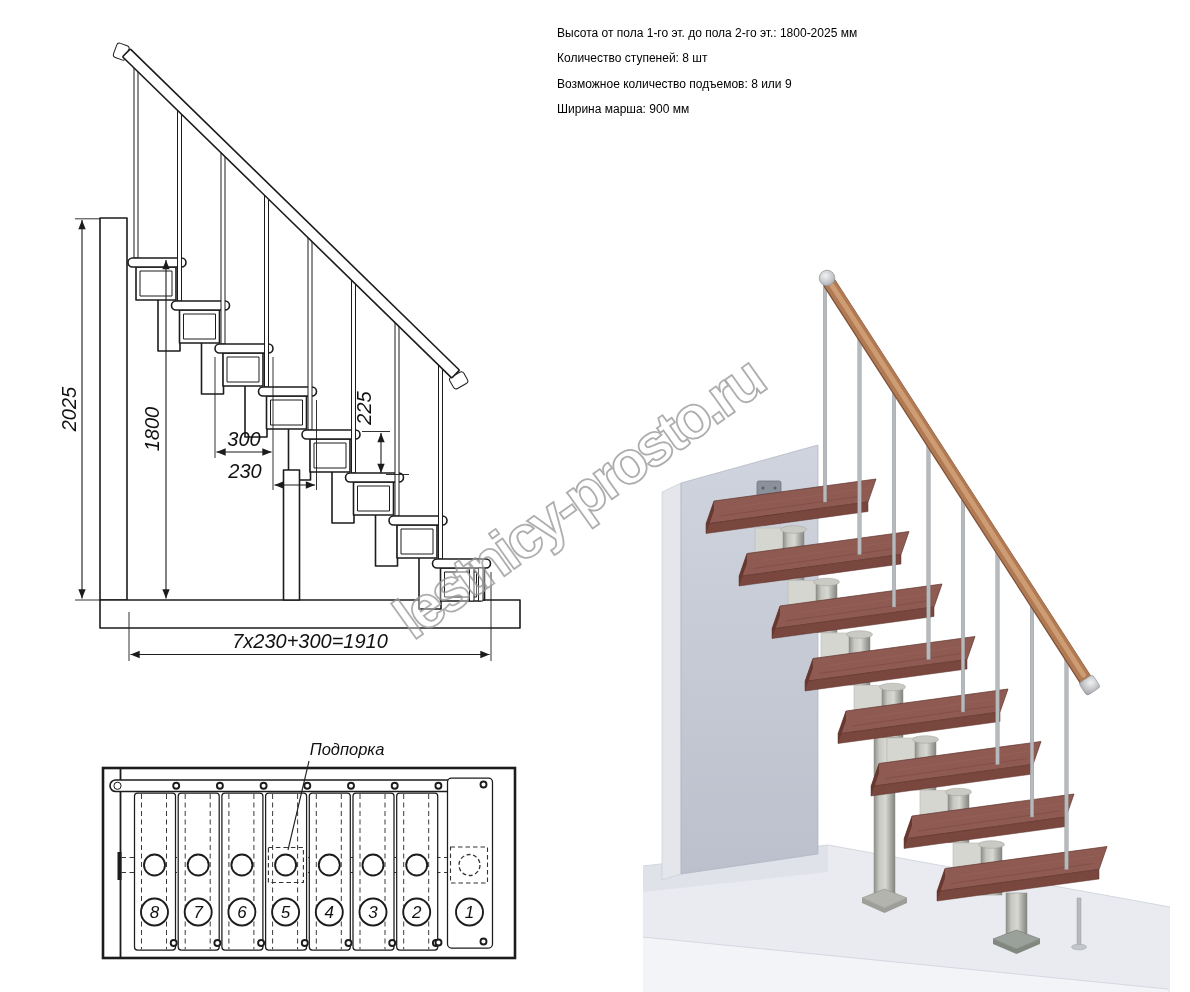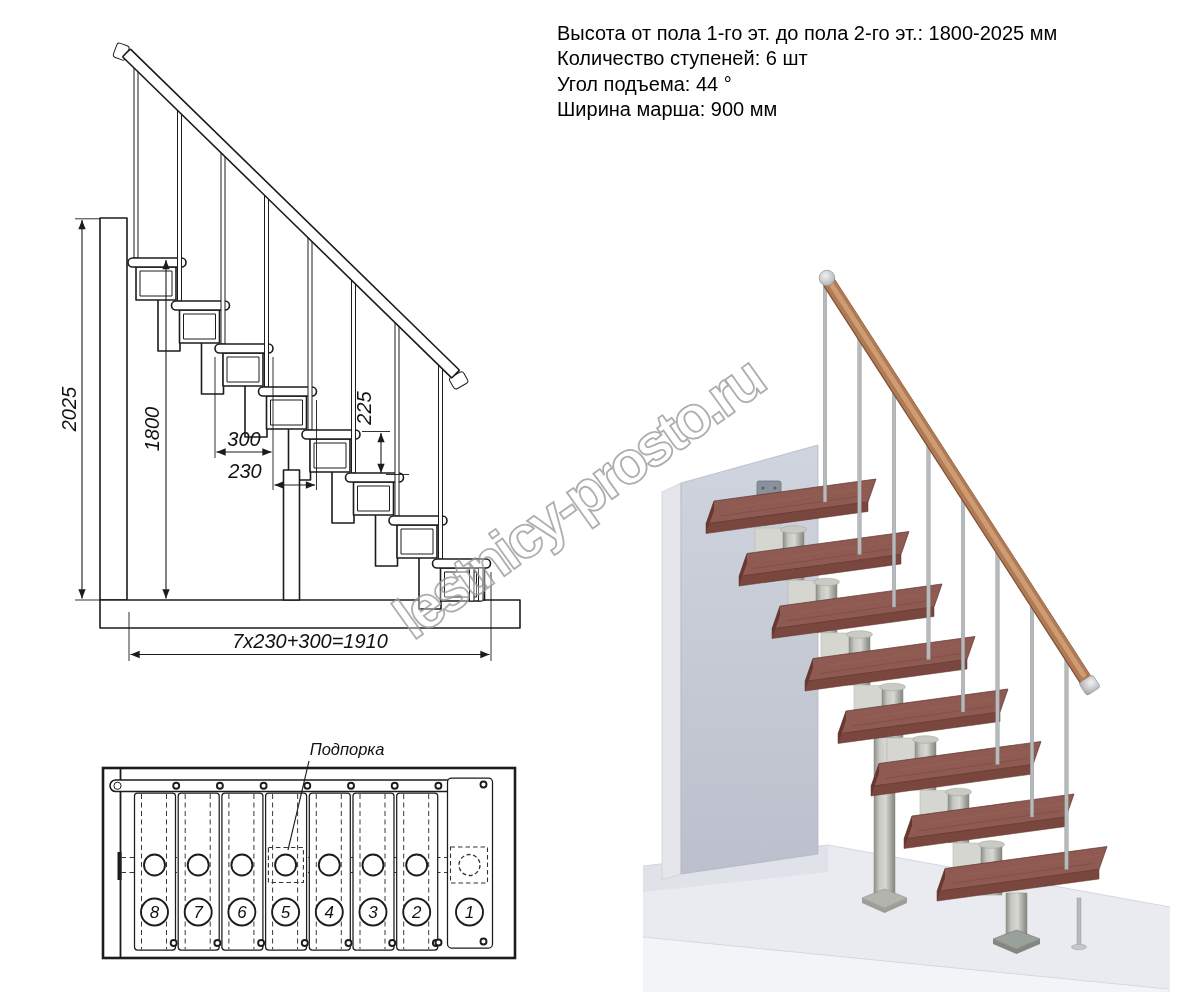--- a/index.html
+++ b/index.html
@@ -19,21 +19,21 @@
   .dim-line{stroke:#1c1c1c;stroke-width:1.1;fill:none;}
   .ext{stroke:#1c1c1c;stroke-width:0.9;}
   svg text{fill:#111;font-family:"Liberation Sans",sans-serif;}
   .dim{font-style:italic;font-size:20px;}
   .stepnum{font-style:italic;font-size:17px;}
   .support-label{font-style:italic;font-size:16.5px;}
   .watermark-text{font-weight:700;font-size:60px;letter-spacing:-4px;
     fill:rgba(255,255,255,0.42);opacity:0.8;}
   
   .specs{position:absolute;left:557px;top:21px;color:#000;}
-  .spec-line{font-size:20px;line-height:25.4px;white-space:nowrap;}
+  .spec-line{font-size:12px;line-height:25.4px;white-space:nowrap;}
 </style>
 </head>
 <body>
 
 <div class="stage">
 
 <svg class="art" width="1190" height="992" viewBox="0 0 1190 992">
   <defs>
     <marker id="arr" viewBox="0 0 12 12" refX="11" refY="6" markerWidth="10" markerHeight="10" orient="auto-start-reverse">
       <path d="M1,2 L11,6 L1,10 Z" fill="#1c1c1c"></path>
@@ -351,18 +351,18 @@
     <rect class="dashThin" x="268.4" y="847.5" width="35" height="35"></rect>
     <line class="dim-line" x1="309" y1="761" x2="288" y2="850"></line>
     <text class="support-label" x="347" y="755" text-anchor="middle">Подпорка</text>
   </g>
 
   <text class="watermark-text" transform="translate(590,515) rotate(-35.5)" text-anchor="middle" stroke-width="1.8" stroke="#9b9b9b">lestnicy-prosto.ru</text>
 </svg>
 
 <div class="specs">
   <div class="spec-line">Высота от пола 1-го эт. до пола 2-го эт.: 1800-2025 мм</div>
-  <div class="spec-line">Количество ступеней: 6 шт</div>
-  <div class="spec-line">Угол подъема: 44 °</div>
+  <div class="spec-line">Количество ступеней: 8 шт</div>
+  <div class="spec-line">Возможное количество подъемов: 8 или 9</div>
   <div class="spec-line">Ширина марша: 900 мм</div>
 </div>
 
 </div>
 
 </body></html>

